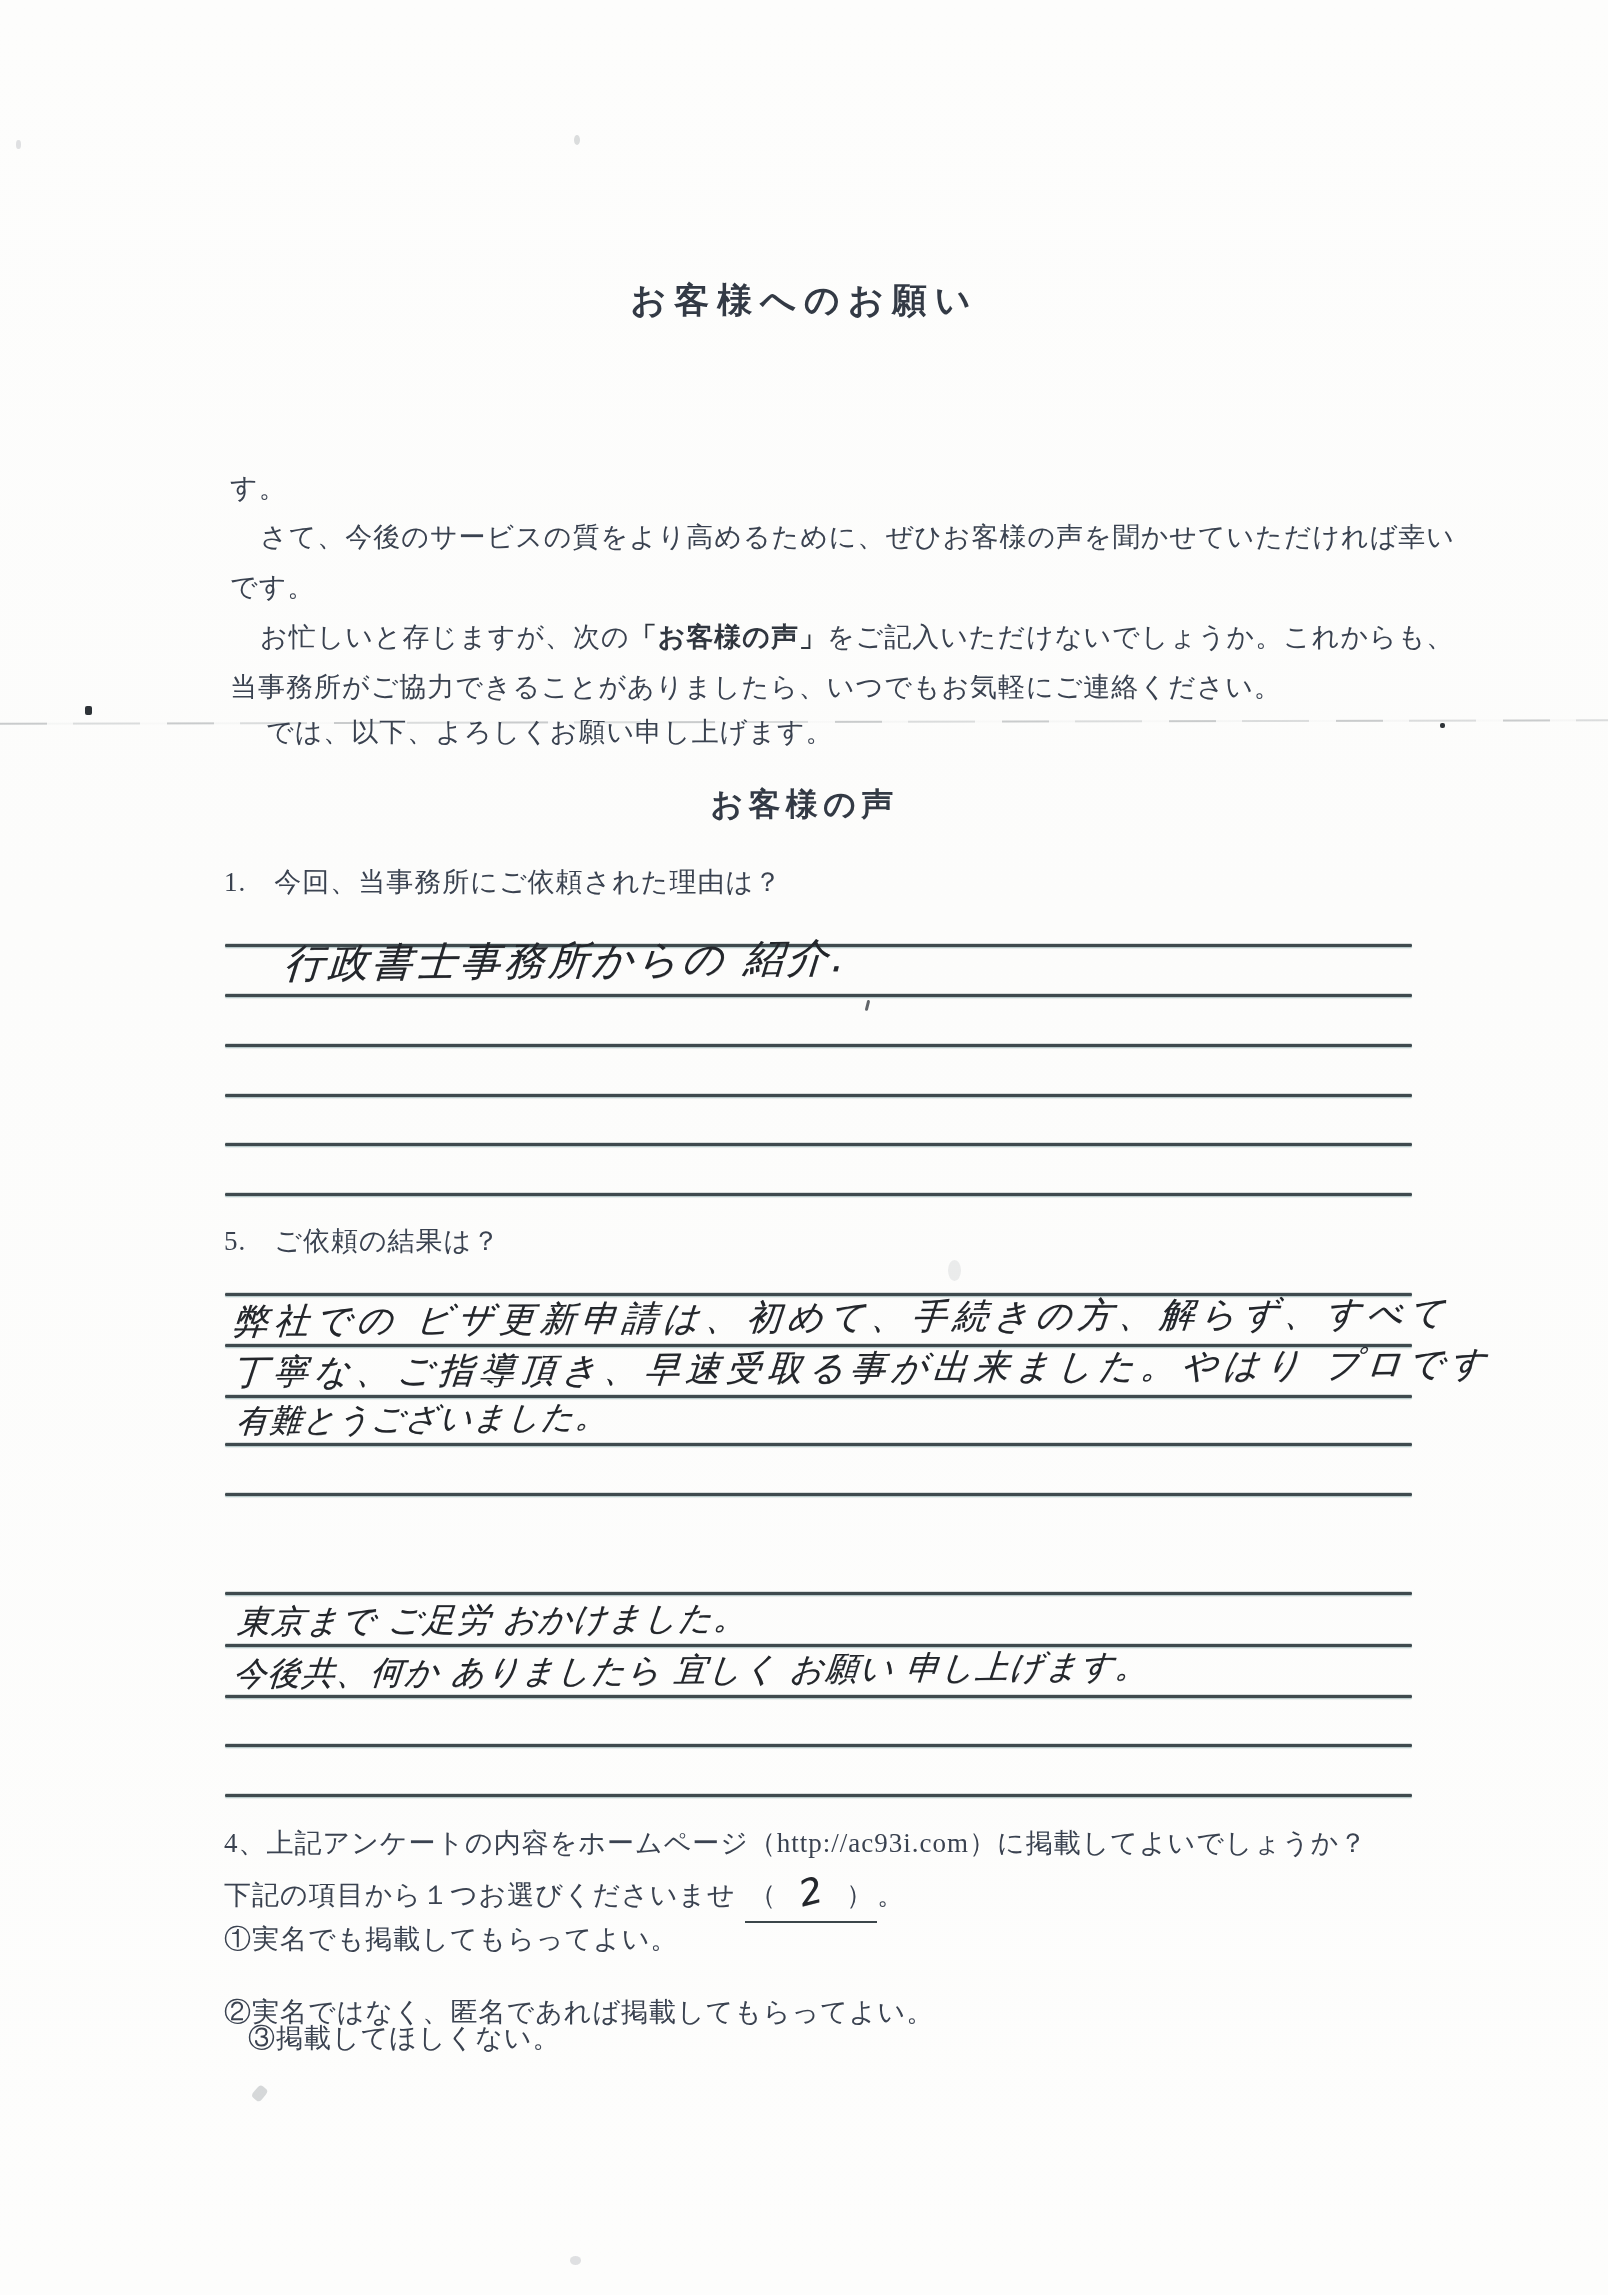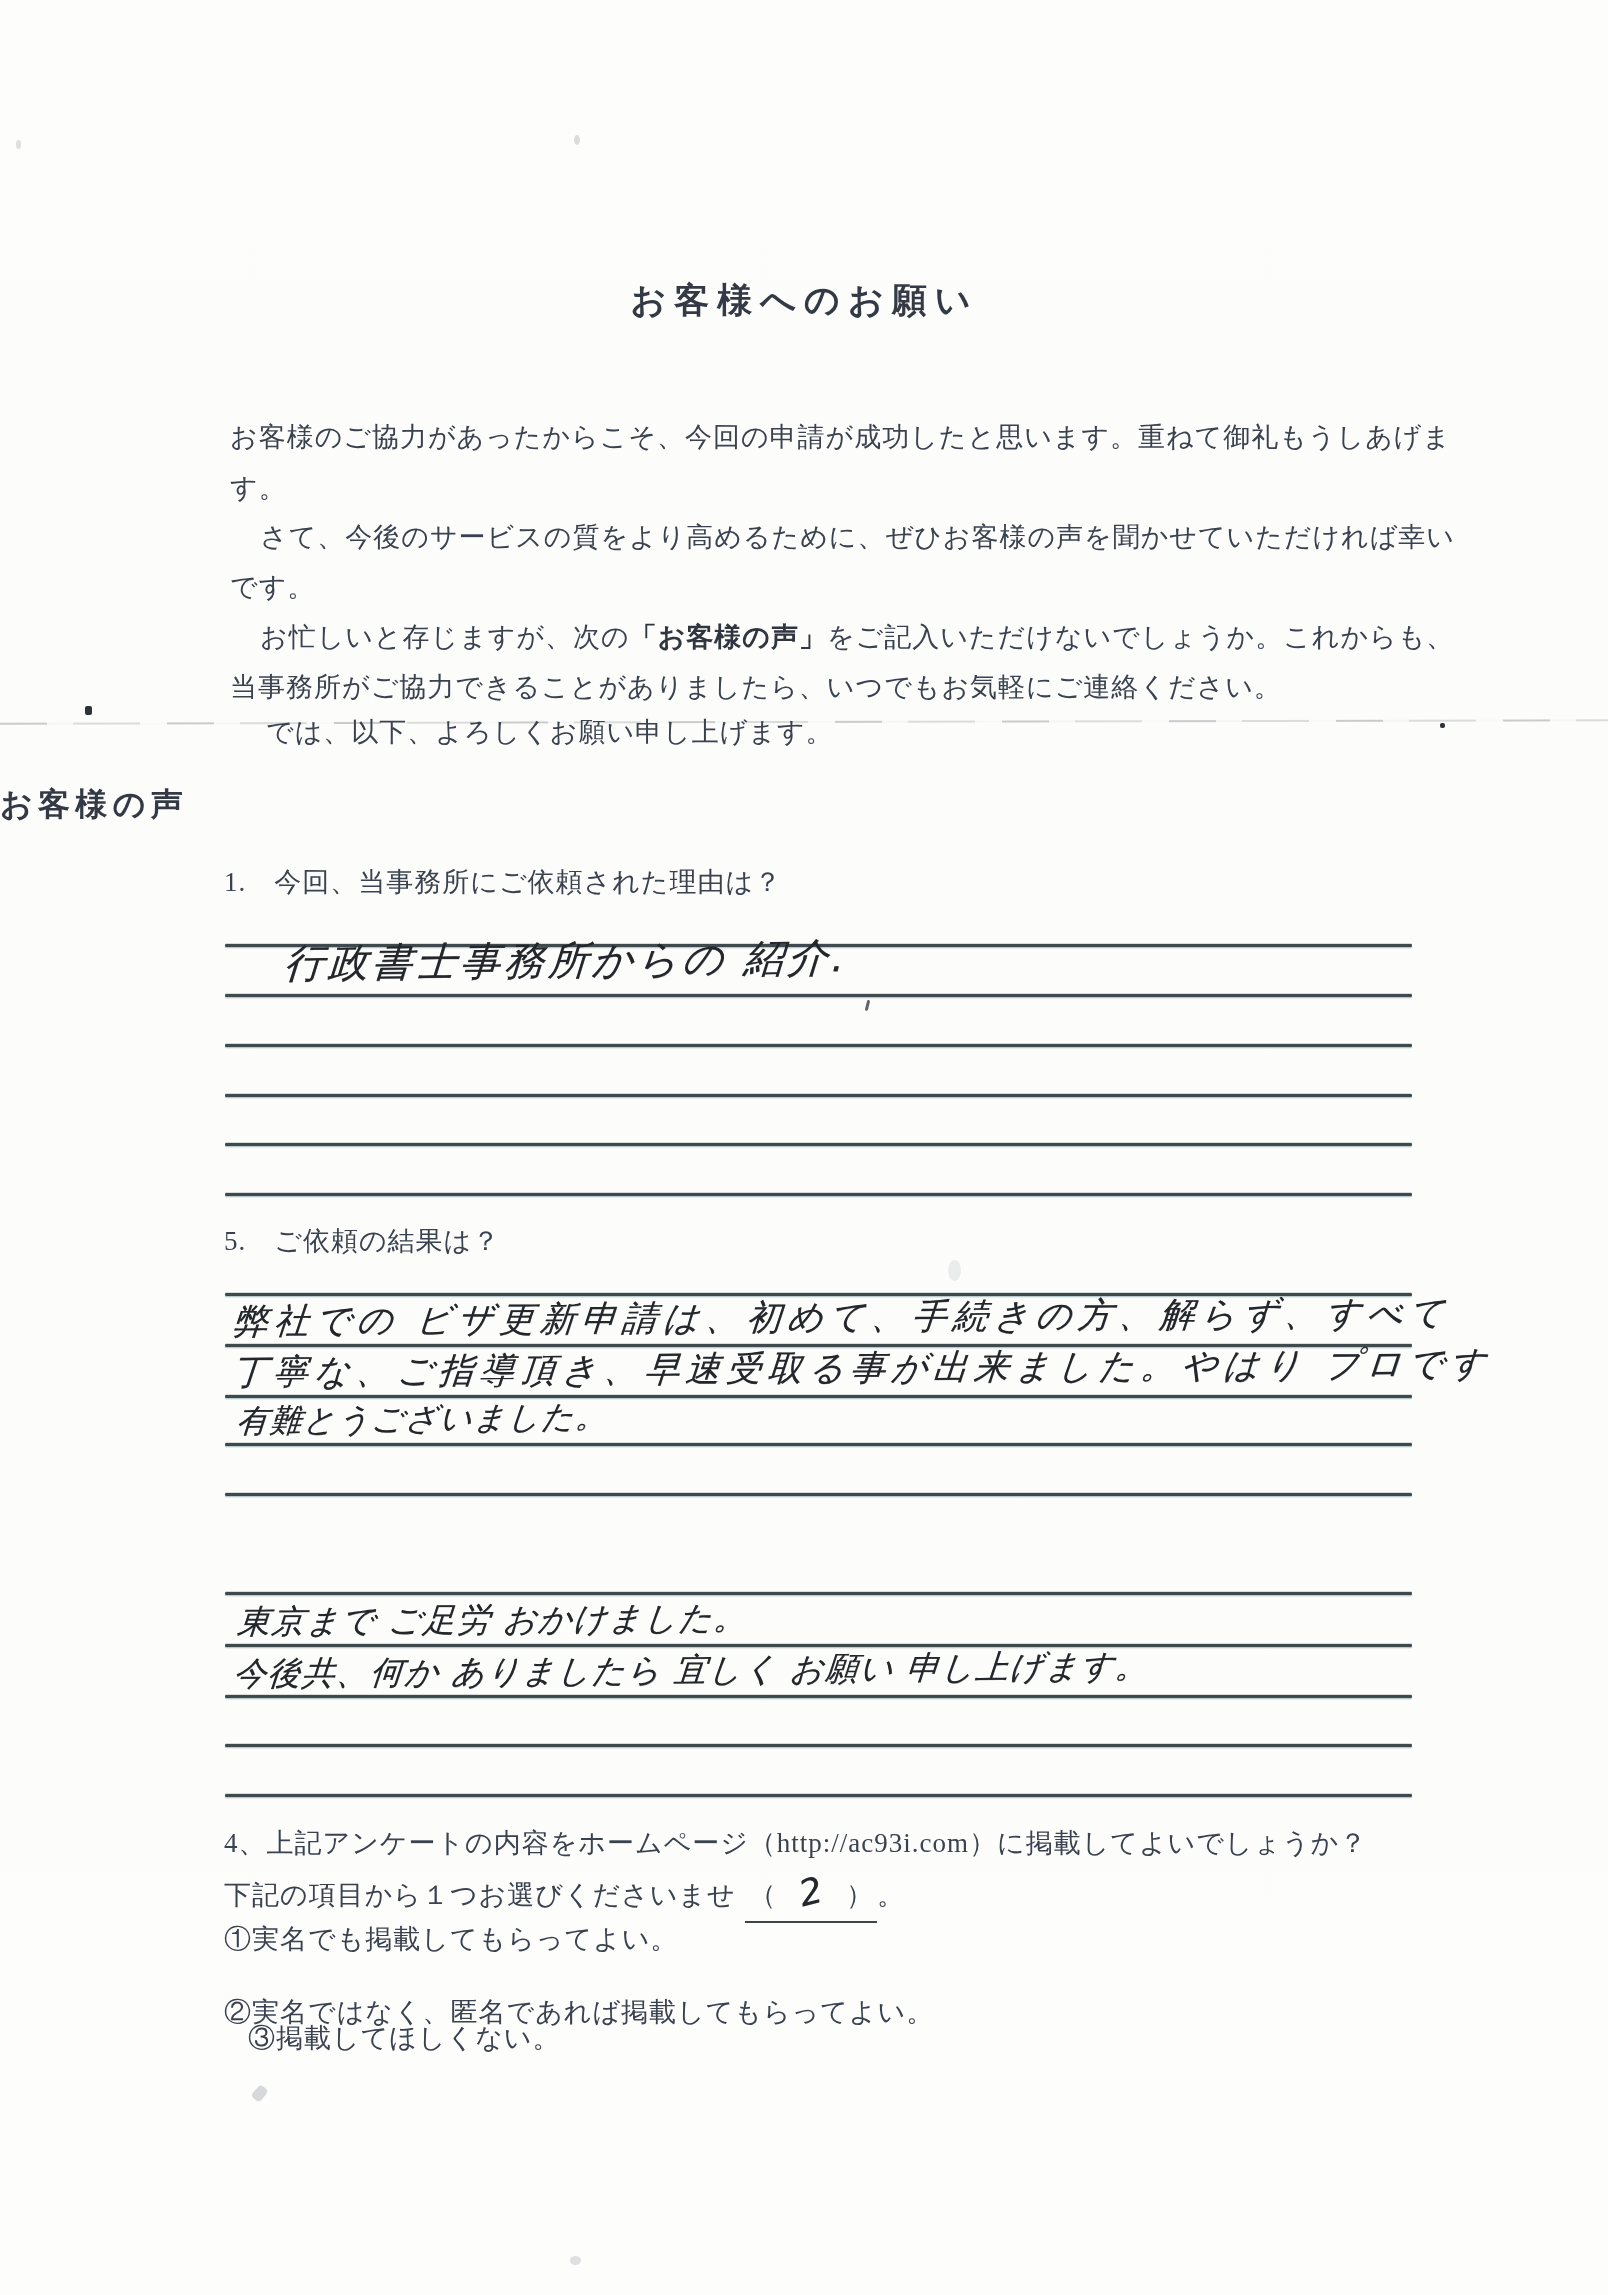--- a/index.html
+++ b/index.html
@@ -31,21 +31,21 @@
     font-size: 35px;
     font-weight: 700;
     letter-spacing: 8px;
     color: #333a45;
     margin: 0;
   }
   .section-heading {
     position: absolute;
     left: 0; right: 0;
     top: 783px;
-    text-align: left;
+    text-align: center;
     font-size: 32px;
     font-weight: 700;
     letter-spacing: 5.3px;
     color: #333a45;
     margin: 0;
   }
   .bold-seg { font-weight: 700; color: #30363f; }
   .rline {
     position: absolute;
     left: 225px;
@@ -113,21 +113,20 @@
   <div class="crease"></div>
   <div class="speck" style="left:85px; top:706px; width:7.3px; height:8.7px;"></div>
   <div class="speck" style="left:1440px; top:723px; width:4.7px; height:5.3px;"></div>
   <div class="speck" style="left:866px; top:1000px; width:3.3px; height:10.7px; opacity:.75; transform:rotate(14deg);"></div>
   <div class="smudge" style="left:948px; top:1260px; width:13.4px; height:21.4px; opacity:.18;"></div>
   <div class="smudge" style="left:254px; top:2086px; width:11.4px; height:15.4px; opacity:.4; transform:rotate(40deg); border-radius:30%;"></div>
   <div class="smudge" style="left:570px; top:2256px; width:11.4px; height:8.7px; opacity:.3;"></div>
 
   <h1 class="title">お客様へのお願い</h1>
 
-  <div class="printed" style="left:230px; top:421px;">お客様のご協力があったからこそ、今回の申請が成功したと思います。重ねて御礼もうしあげま</div>
   <div class="printed" style="left:230px; top:472px;">す。</div>
   <div class="printed" style="left:260px; top:521px;">さて、今後のサービスの質をより高めるために、ぜひお客様の声を聞かせていただければ幸い</div>
   <div class="printed" style="left:230px; top:571px;">です。</div>
   <div class="printed" style="left:230px; top:671px;">当事務所がご協力できることがありましたら、いつでもお気軽にご連絡ください。</div>
   <div class="printed" style="left:260px; top:621px;">
     <span>お忙しいと存じますが、次の</span><span class="bold-seg">「お客様の声」</span><span>をご記入いただけないでしょうか。これからも、</span>
   </div>
   <div class="printed" style="left:266px; top:716px;">では、以下、よろしくお願い申し上げます。</div>
 
   <h2 class="section-heading">お客様の声</h2>

